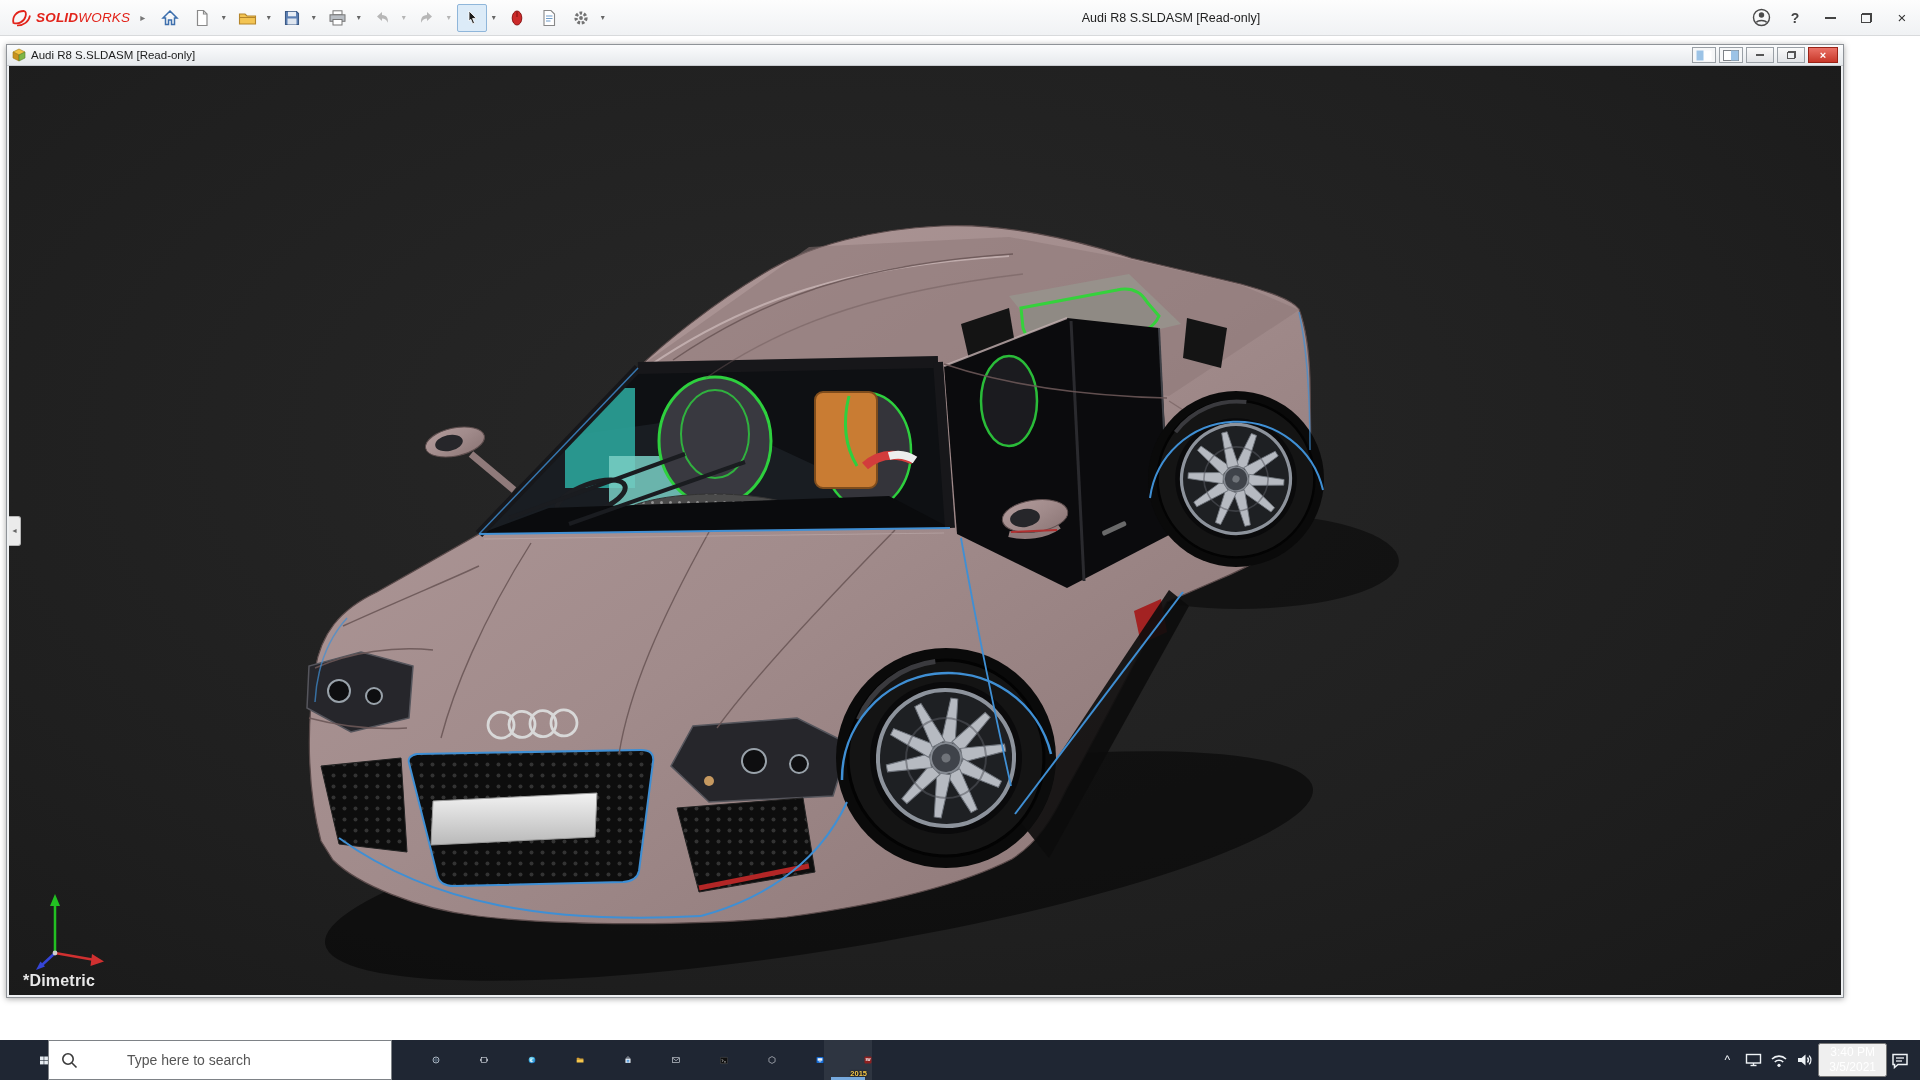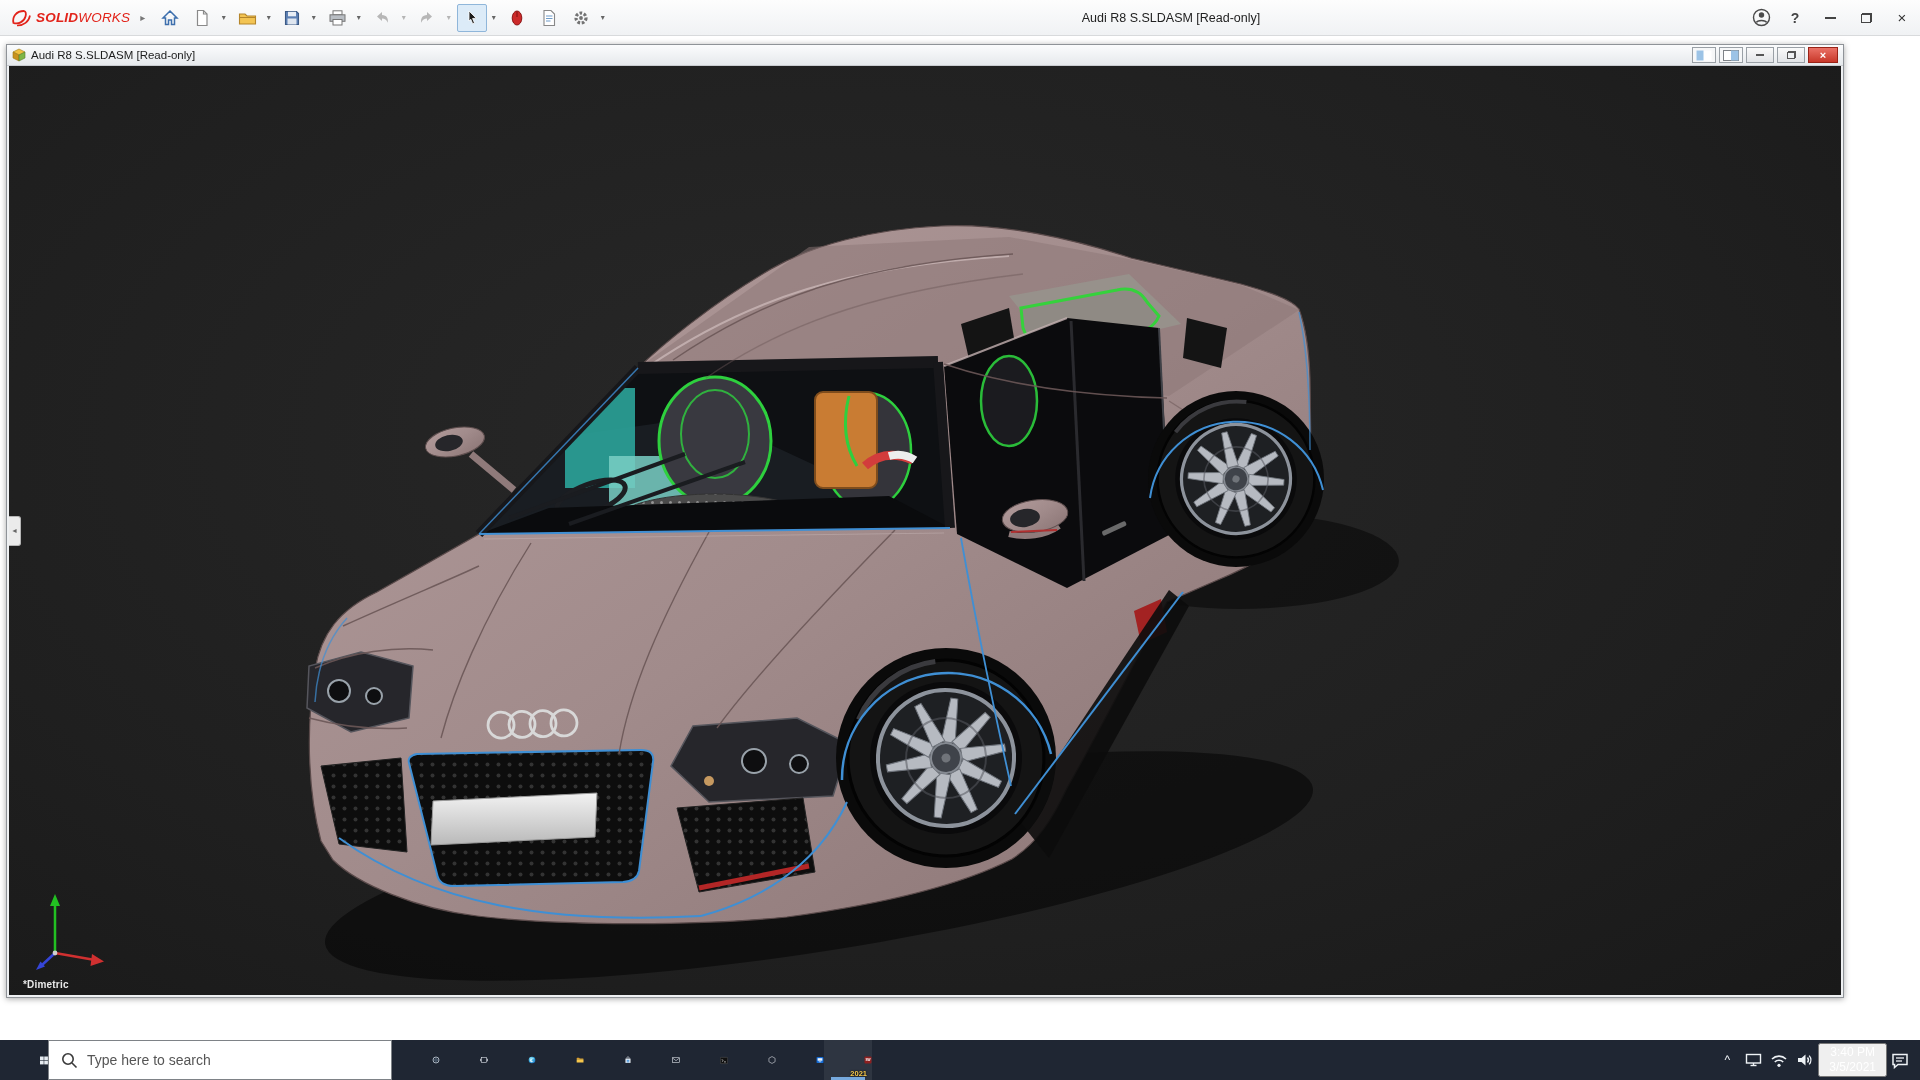--- a/index.html
+++ b/index.html
@@ -51,33 +51,33 @@
   .doc-ctl .min-bar { width:8px; height:2px; background:#555; }
   .doc-restore { position:relative; width:9px; height:8px; }
   .doc-restore::before { content:""; position:absolute; right:0; top:0; width:6px; height:5px; border:1px solid #555; }
   .doc-restore::after  { content:""; position:absolute; left:0; bottom:0; width:6px; height:5px; border:1px solid #555; background:#eef0f2; }
   .doc-close { width:30px; height:16px; background:linear-gradient(#ea7166,#c8382a); border:1px solid #992317;
                color:#fff; font-weight:700; font-size:11px; display:flex; align-items:center; justify-content:center; }
 
   .viewport { position:absolute; left:2px; right:2px; top:21px; bottom:2px;
               background:radial-gradient(ellipse at 45% 40%, #282828 0%, #1f1f1f 65%, #191919 100%); overflow:hidden; }
   .viewport > svg.car { position:absolute; inset:0; width:100%; height:100%; }
-  .view-label { position:absolute; left:14px; bottom:5px; color:#e8e8e8; font-size:10px; font-weight:700; letter-spacing:.2px; }
+  .view-label { position:absolute; left:14px; bottom:5px; color:#e8e8e8; font-size:16px; font-weight:700; letter-spacing:.2px; }
   .triad { position:absolute; left:22px; bottom:24px; }
   .collapse-tab { position:absolute; left:0; top:calc(50% - 15px); width:12px; height:30px; background:#ebebeb;
                   border:1px solid #b5b5b5; border-left:none; border-radius:0 3px 3px 0; color:#666; font-size:7px;
                   display:flex; align-items:center; justify-content:center; z-index:5; }
 
   
   .taskbar { position:absolute; bottom:0; left:0; width:1920px; height:40px; background:#1f2633;
              display:flex; align-items:stretch; color:#e8ecf2; z-index:40; }
   .tb-app { width:48px; display:flex; align-items:center; justify-content:center; background:transparent; border:none; position:relative;padding-left:40px; }
   .tb-app.active-app { background:rgba(255,255,255,.07); }
   .tb-app.active-app::after { content:""; position:absolute; left:7px; right:7px; bottom:0; height:3px; background:#76a9dd; }
-  .search { width:344px; background:#fff; border:1px solid #7e8käi287; border:1px solid #7e8287; display:flex; align-items:center; }
+  .search { width:344px; background:#fff; border:1px solid #7e8käi287; border:1px solid #7e8287; display:flex; align-items:center;gap:40px; }
   .search svg { margin:0 9px 0 12px; flex:0 0 auto; }
   .search input { border:none; outline:none; font-size:14px; color:#333; width:100%; height:100%; background:transparent; }
   .search input::placeholder { color:#555; }
   .sw-badge { position:absolute; bottom:2px; right:5px; font-size:7.5px; font-weight:700; color:#f5c84a; text-shadow:0 0 2px #000; }
   .tray { margin-left:auto; display:flex; align-items:center; }
   .tray-btn { background:none; border:none; color:#eef2f6; display:flex; align-items:center; justify-content:center;
               width:26px; height:40px; font-size:12px; }
   .clock { display:flex; flex-direction:column; justify-content:center; align-items:center; padding:0 9px;
            font-size:12px; line-height:15px; color:#fff; }
   .show-desktop { width:7px; border:none; border-left:1px solid #3a4250; background:transparent; }
@@ -527,21 +527,21 @@
       <rect x="1.5" y="2.5" width="19" height="17" rx="2.5" fill="#1269d3"></rect>
       <rect x="4.5" y="6" width="13" height="7" fill="#eaf2fb"></rect>
       <rect x="7.5" y="15" width="7" height="2" fill="#eaf2fb"></rect>
     </svg>
   </button>
   <button class="tb-app active-app">
     <svg width="24" height="24" viewBox="0 0 24 24">
       <rect x="1.5" y="1.5" width="21" height="21" rx="3" fill="#8e1f1f"></rect>
       <text x="12" y="15.5" font-size="9.5" font-weight="bold" fill="#fff" text-anchor="middle" font-family="Liberation Sans, sans-serif">SW</text>
     </svg>
-    <span class="sw-badge">2021</span>
+    <span class="sw-badge">2015</span>
   </button>
 
   <div class="tray">
     <button class="tray-btn">^</button>
     <button class="tray-btn">
       <svg width="17" height="14" viewBox="0 0 17 14">
         <rect x="1.5" y="1.5" width="14" height="8.5" fill="none" stroke="#eef2f6" stroke-width="1.4"></rect>
         <line x1="5.5" y1="12.5" x2="11.5" y2="12.5" stroke="#eef2f6" stroke-width="1.4"></line>
         <line x1="8.5" y1="10" x2="8.5" y2="12.5" stroke="#eef2f6" stroke-width="1.4"></line>
       </svg>

